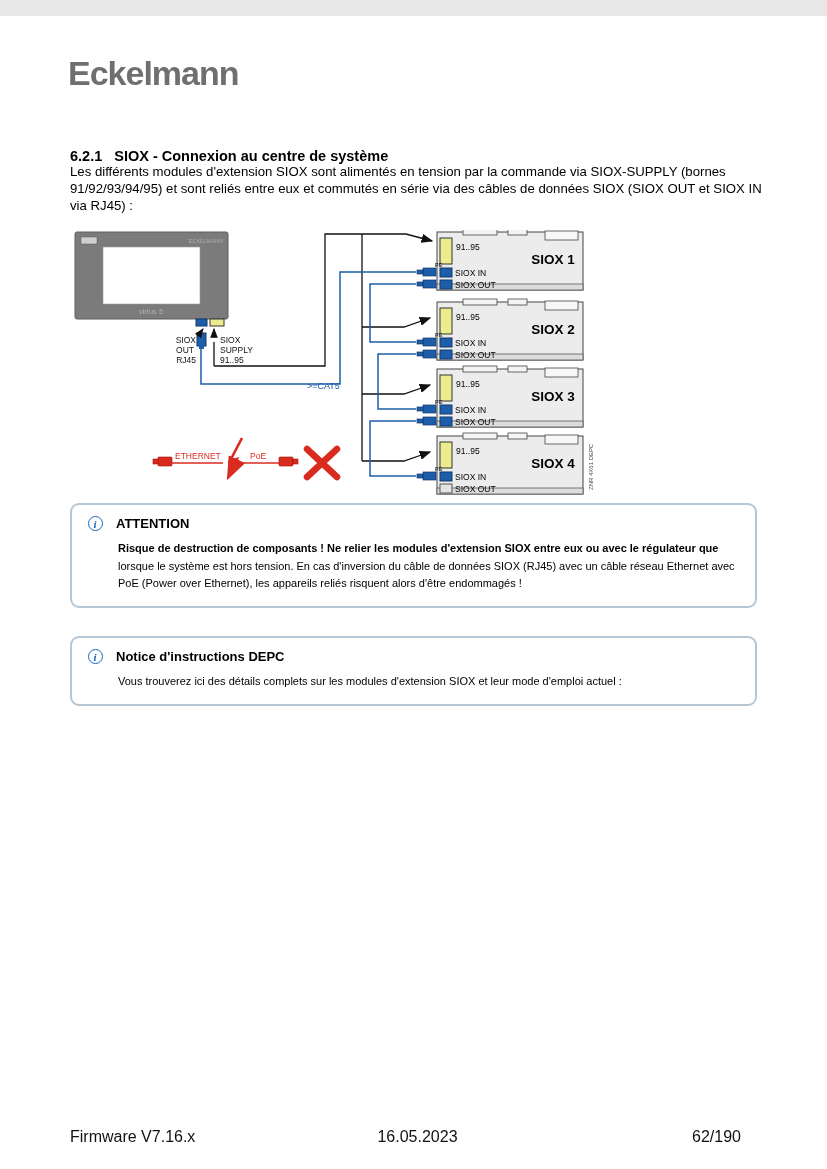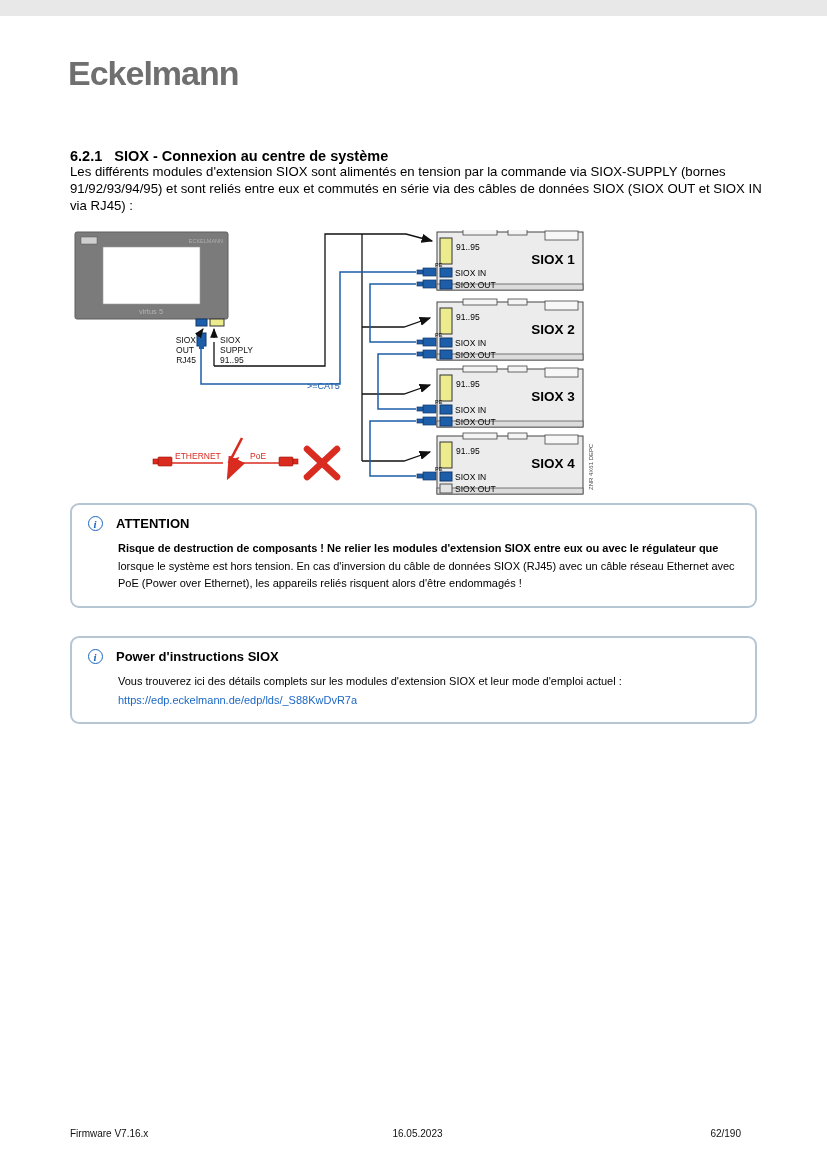--- a/index.html
+++ b/index.html
@@ -26,21 +26,21 @@
     width:15px;height:15px;border:1.7px solid #1b67c4;border-radius:50%;
     color:#1b67c4;font-family:"Liberation Serif",serif;font-style:italic;
     font-size:11px;font-weight:bold;display:flex;align-items:center;justify-content:center;
     flex:0 0 auto;box-sizing:border-box;padding-right:1px;
   }
   .infobox .title{font-size:13px;font-weight:bold;}
   .infobox .body{margin:9px 0 0 30px;font-size:11px;line-height:17.5px;width:618px;}
   .attn-box{top:487px;}
   .notice-box{top:620px;}
   .link{color:#1b67c4;text-decoration:none;display:inline-block;margin-top:1px;}
-  .footer{position:absolute;left:70px;right:70px;top:1112px;font-size:10px;color:#111;}
+  .footer{position:absolute;left:70px;right:70px;top:1112px;font-size:16px;color:#111;}
   .footer .c{position:absolute;left:8px;right:0;text-align:center;}
   .footer .r{position:absolute;right:16px;}
   svg text{font-family:"Liberation Sans",sans-serif;}
 </style>
 </head>
 <body>
 
 <div class="page">
 
   <div class="brand">Eckelmann</div>
@@ -210,25 +210,24 @@
     <div class="hdr">
       <div class="info-icon">i</div>
       <div class="title">ATTENTION</div>
     </div>
     <div class="body"><b>Risque de destruction de composants ! Ne relier les modules d'extension SIOX entre eux ou avec le régulateur que</b><span> lorsque le système est hors tension. En cas d'inversion du câble de données SIOX (RJ45) avec un câble réseau Ethernet avec PoE (Power over Ethernet), les appareils reliés risquent alors d'être endommagés !</span></div>
   </div>
 
   <div class="infobox notice-box">
     <div class="hdr">
       <div class="info-icon">i</div>
-      <div class="title">Power d'instructions SIOX</div>
+      <div class="title">Notice d'instructions DEPC</div>
     </div>
     <div class="body">
       <span>Vous trouverez ici des détails complets sur les modules d'extension SIOX et leur mode d'emploi actuel :</span><br>
-      <a href="#" class="link">https://edp.eckelmann.de/edp/lds/_S88KwDvR7a</a>
     </div>
   </div>
 
   <div class="footer">
     <span>Firmware V7.16.x</span>
     <span class="c">16.05.2023</span>
     <span class="r">62/190</span>
   </div>
 
 </div>

